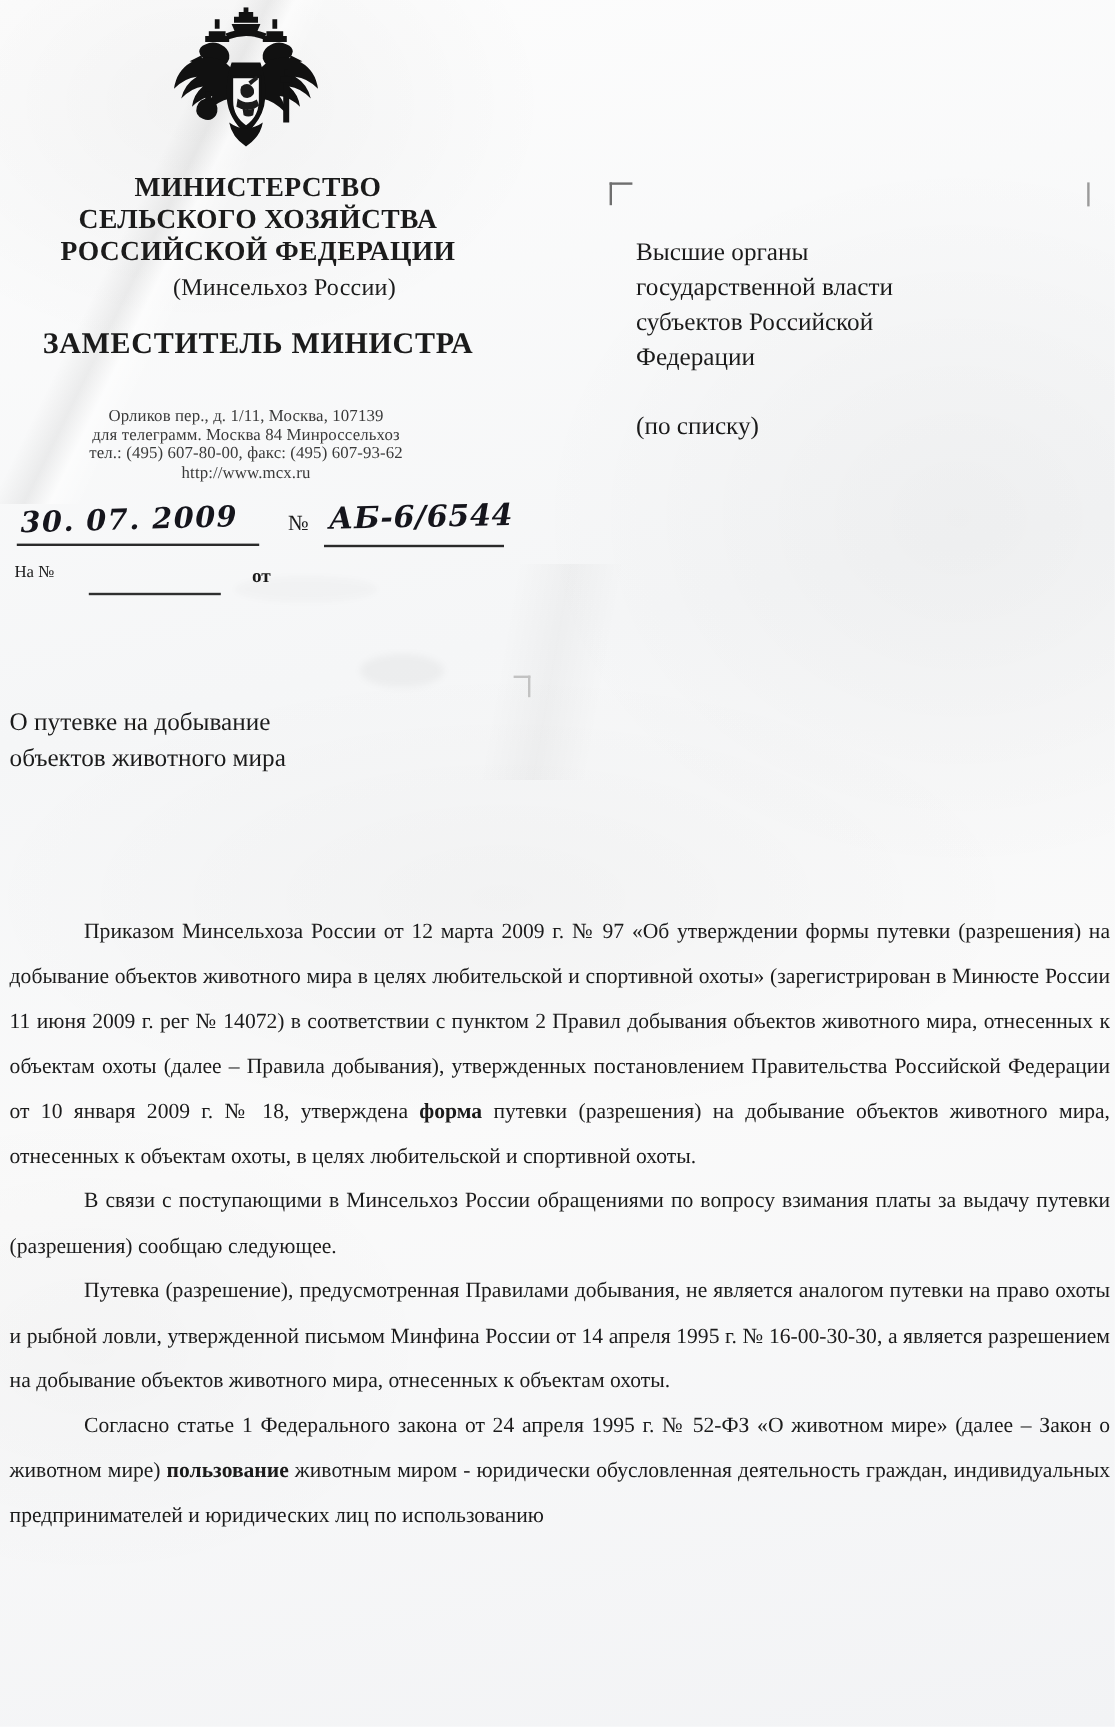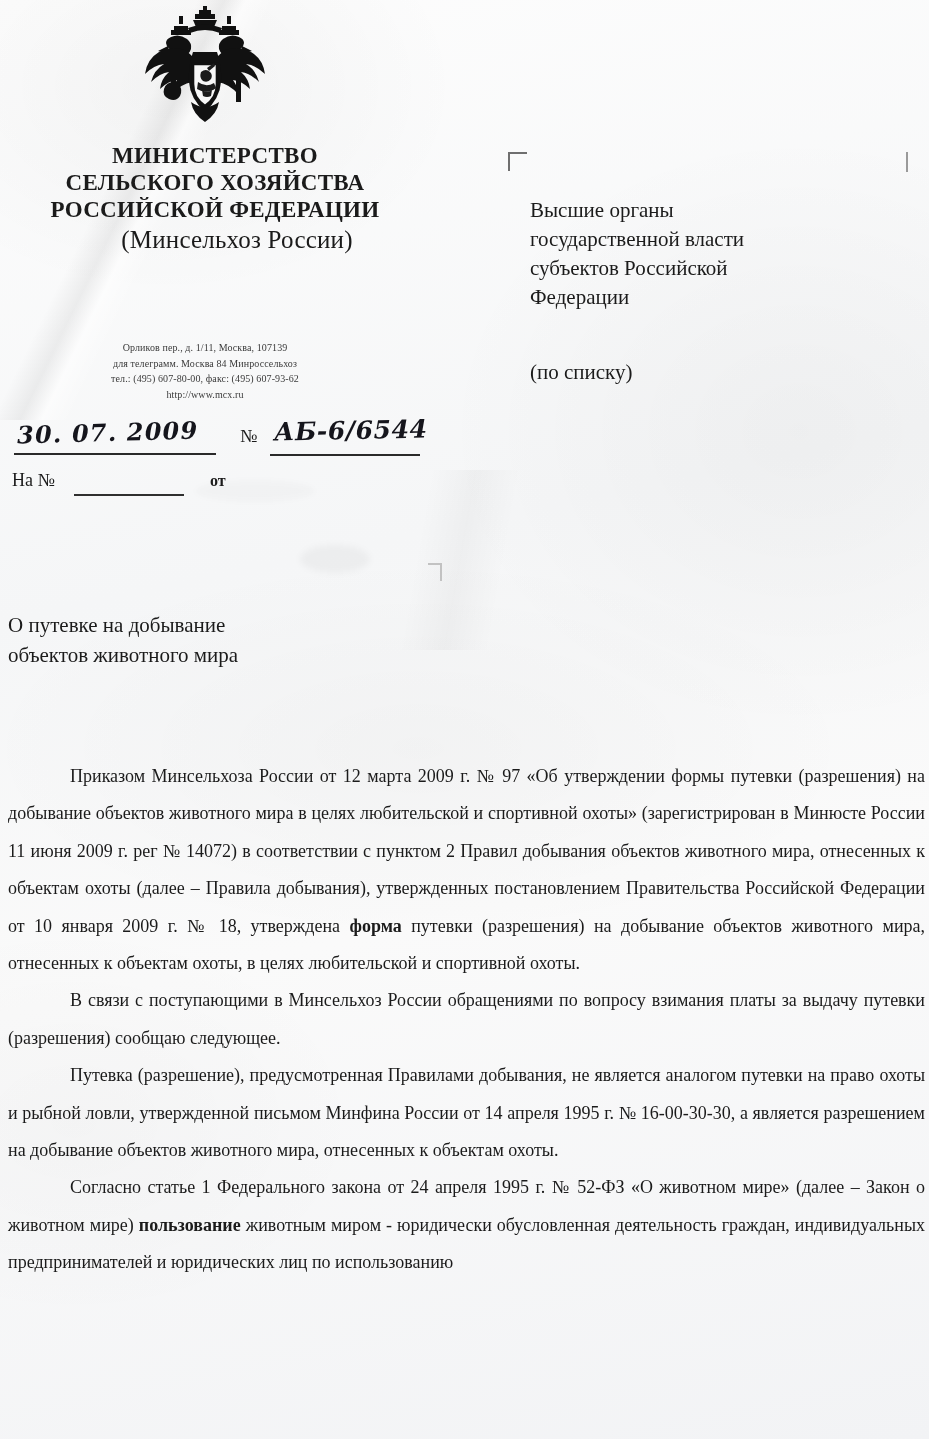--- a/index.html
+++ b/index.html
@@ -66,41 +66,41 @@
     text-align: center;
   }
   .lh-line {
     font-weight: bold;
     font-size: 23px;
     line-height: 27px;
     letter-spacing: 0.3px;
     white-space: nowrap;
   }
   .lh-paren {
-    font-size: 25px;
+    font-size: 20px;
     line-height: 30px;
     margin-top: 2px;
     letter-spacing: 0.2px;
     padding-left: 44px;
   }
   .lh-deputy {
     margin-top: 17px;
     font-weight: bold;
     font-size: 25px;
     letter-spacing: 0.6px;
     line-height: 30px;
   }
 
   .contacts {
     position: absolute;
     left: 0px;
     top: 340px;
     width: 410px;
     text-align: center;
-    font-size: 10px;
+    font-size: 14px;
     line-height: 15.5px;
     color: #3a3a3a;
     letter-spacing: 0.1px;
   }
   .contacts div { white-space: nowrap; }
 
   
   .refblock {
     position: absolute;
     left: 12px;
@@ -149,21 +149,21 @@
     left: 258px;
     top: 36px;
     width: 150px;
     height: 2px;
     background: #2a2a2a;
   }
   .ref-on-label {
     position: absolute;
     left: 0px;
     top: 52px;
-    font-size: 18px;
+    font-size: 14px;
   }
   .ref-rule-3 {
     position: absolute;
     left: 62px;
     top: 76px;
     width: 110px;
     height: 2px;
     background: #2f2f2f;
   }
   .ref-from-label {
@@ -177,21 +177,21 @@
   
   .addressee {
     position: absolute;
     left: 530px;
     top: 196px;
     width: 370px;
     font-size: 21px;
     line-height: 29px;
     font-family: Liberation Serif, serif;
   }
-  .addressee .list-note { margin-top: 46px; }
+  .addressee .list-note { margin-top: 29px; }
 
   .bracket-tl {
     position: absolute;
     left: 508px;
     top: 152px;
     width: 17px;
     height: 17px;
     border-left: 2px solid #6f6f6f;
     border-top: 2px solid #6f6f6f;
   }
@@ -210,21 +210,21 @@
     width: 12px;
     height: 16px;
     border-right: 2px solid #c2c2c2;
     border-top: 2px solid #c2c2c2;
   }
 
   
   .subject {
     position: absolute;
     left: 8px;
-    top: 610px;
+    top: 586px;
     width: 430px;
     font-size: 21px;
     line-height: 30px;
   }
 
   
   .body {
     position: absolute;
     left: 8px;
     top: 758px;
@@ -308,20 +308,21 @@
         </g>
       </g>
     </svg>
   </div>
 
   <div class="letterhead">
     <div class="lh-line">МИНИСТЕРСТВО</div>
     <div class="lh-line">СЕЛЬСКОГО ХОЗЯЙСТВА</div>
     <div class="lh-line">РОССИЙСКОЙ ФЕДЕРАЦИИ</div>
     <div class="lh-paren">(Минсельхоз России)</div>
+    <div class="lh-deputy">ЗАМЕСТИТЕЛЬ МИНИСТРА</div>
   </div>
 
   <div class="contacts">
     <div>Орликов пер., д. 1/11, Москва, 107139</div>
     <div>для телеграмм. Москва 84 Минроссельхоз</div>
     <div>тел.: (495) 607-80-00, факс: (495) 607-93-62</div>
     <div>http://www.mcx.ru</div>
   </div>
 
   <div class="refblock">

